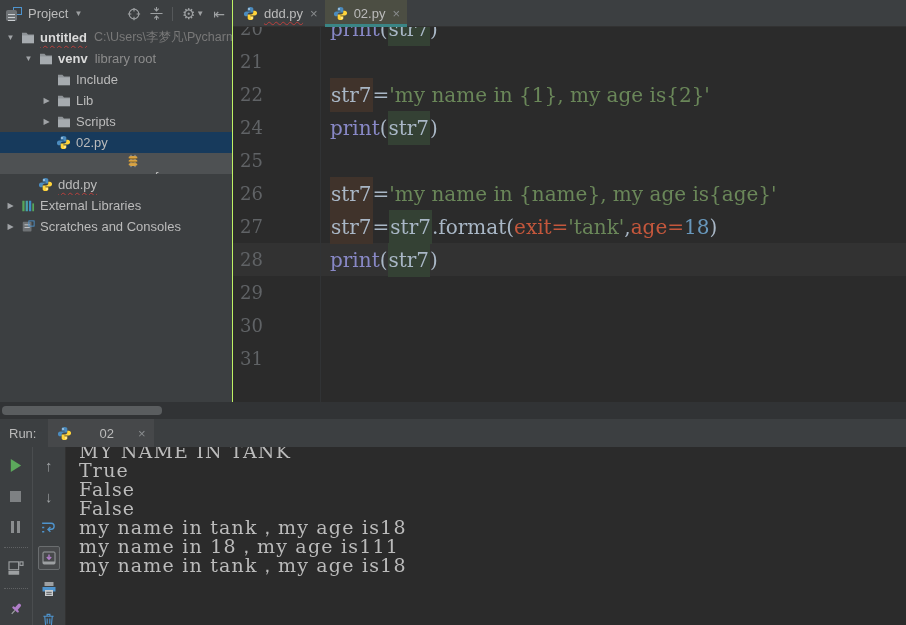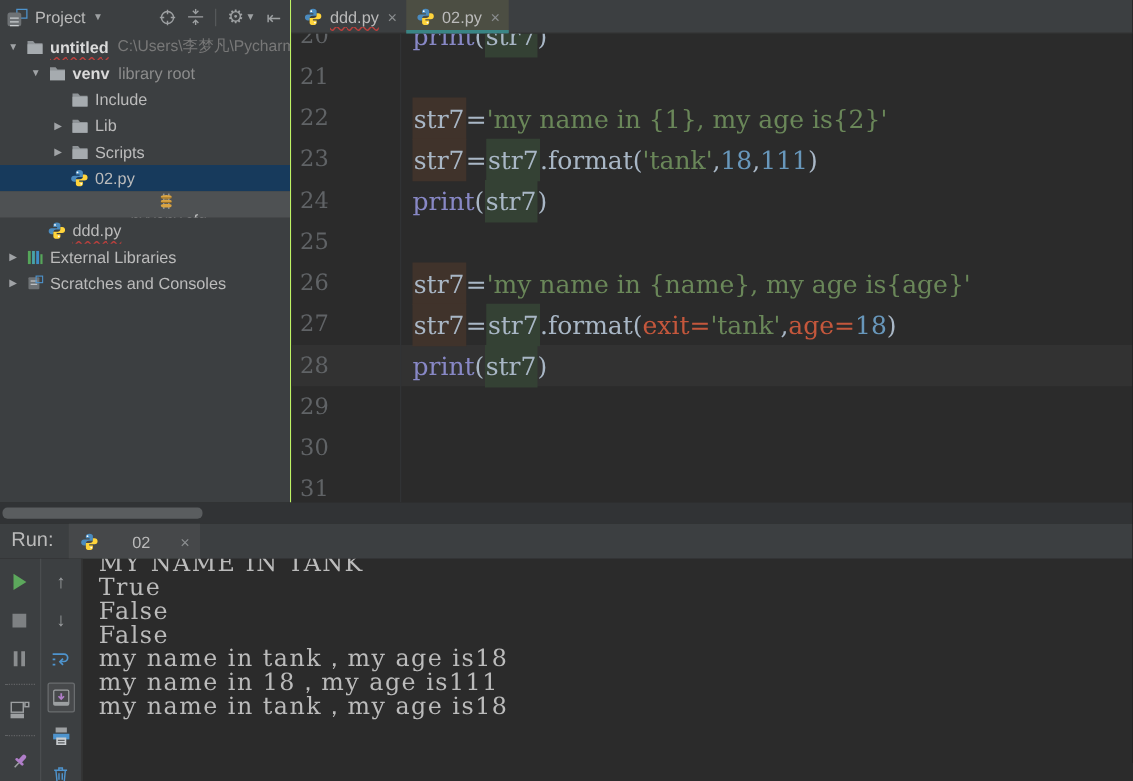--- a/index.html
+++ b/index.html
@@ -66,21 +66,21 @@
   .hl-read  { background:var(--hl_read);  padding:5px 1px; }
 
   
   #hstrip { position:absolute; left:0; top:402px; width:906px; height:17px; background:var(--strip_bg); }
   #hstrip .thumb { position:absolute; left:2px; top:4px; width:160px; height:9px;
                    background:var(--thumb); border-radius:4px; }
 
   
   #runheader { position:absolute; left:0; top:419px; width:906px; height:28px;
                background:var(--panel_bg); display:flex; align-items:center; }
-  .runlabel { color:var(--text_ui); font-size:16px; padding:0 12px 0 9px; }
+  .runlabel { color:var(--text_ui); font-size:13px; padding:0 12px 0 9px; }
   .runtab { display:flex; align-items:center; gap:22px; background:#46484A; height:28px;
             padding:0 8px; color:var(--text_ui); font-size:13px; }
 
   #runbody { position:absolute; left:0; top:447px; width:906px; height:178px; background:var(--editor_bg); }
   #rtoolbars { position:absolute; left:0; top:0; bottom:0; width:66px; background:var(--panel_bg);
                display:flex; border-right:1px solid #323232; }
   .rcol { width:33px; display:flex; flex-direction:column; align-items:center; padding-top:7px; }
   .rcol.first { border-right:1px solid #4A4D4F; }
   .ric { width:22px; height:22px; display:flex; align-items:center; justify-content:center;
          margin-bottom:9px; color:#9DA0A2; flex:none; }
@@ -289,24 +289,20 @@
         </div>
         <div class="crow">
           <span class="lnum">21</span>
           <span class="codespan"></span>
         </div>
         <div class="crow">
           <span class="lnum">22</span>
           <span class="codespan"><span class="tk-plain hl-write">str7</span><span class="tk-plain">=</span><span class="tk-string">'my name in {1}, my age is{2}'</span></span>
         </div>
         <div class="crow">
-          <span class="lnum">23</span>
-          <span class="codespan"><span class="tk-plain hl-write">str7</span><span class="tk-plain">=</span><span class="tk-plain hl-read">str7</span><span class="tk-plain">.format(</span><span class="tk-string">'tank'</span><span class="tk-plain">,</span><span class="tk-number">18</span><span class="tk-plain">,</span><span class="tk-number">111</span><span class="tk-plain">)</span></span>
-        </div>
-        <div class="crow">
           <span class="lnum">24</span>
           <span class="codespan"><span class="tk-builtin">print</span><span class="tk-plain">(</span><span class="tk-plain hl-read">str7</span><span class="tk-plain">)</span></span>
         </div>
         <div class="crow">
           <span class="lnum">25</span>
           <span class="codespan"></span>
         </div>
         <div class="crow">
           <span class="lnum">26</span>
           <span class="codespan"><span class="tk-plain hl-write">str7</span><span class="tk-plain">=</span><span class="tk-string">'my name in {name}, my age is{age}'</span></span>

